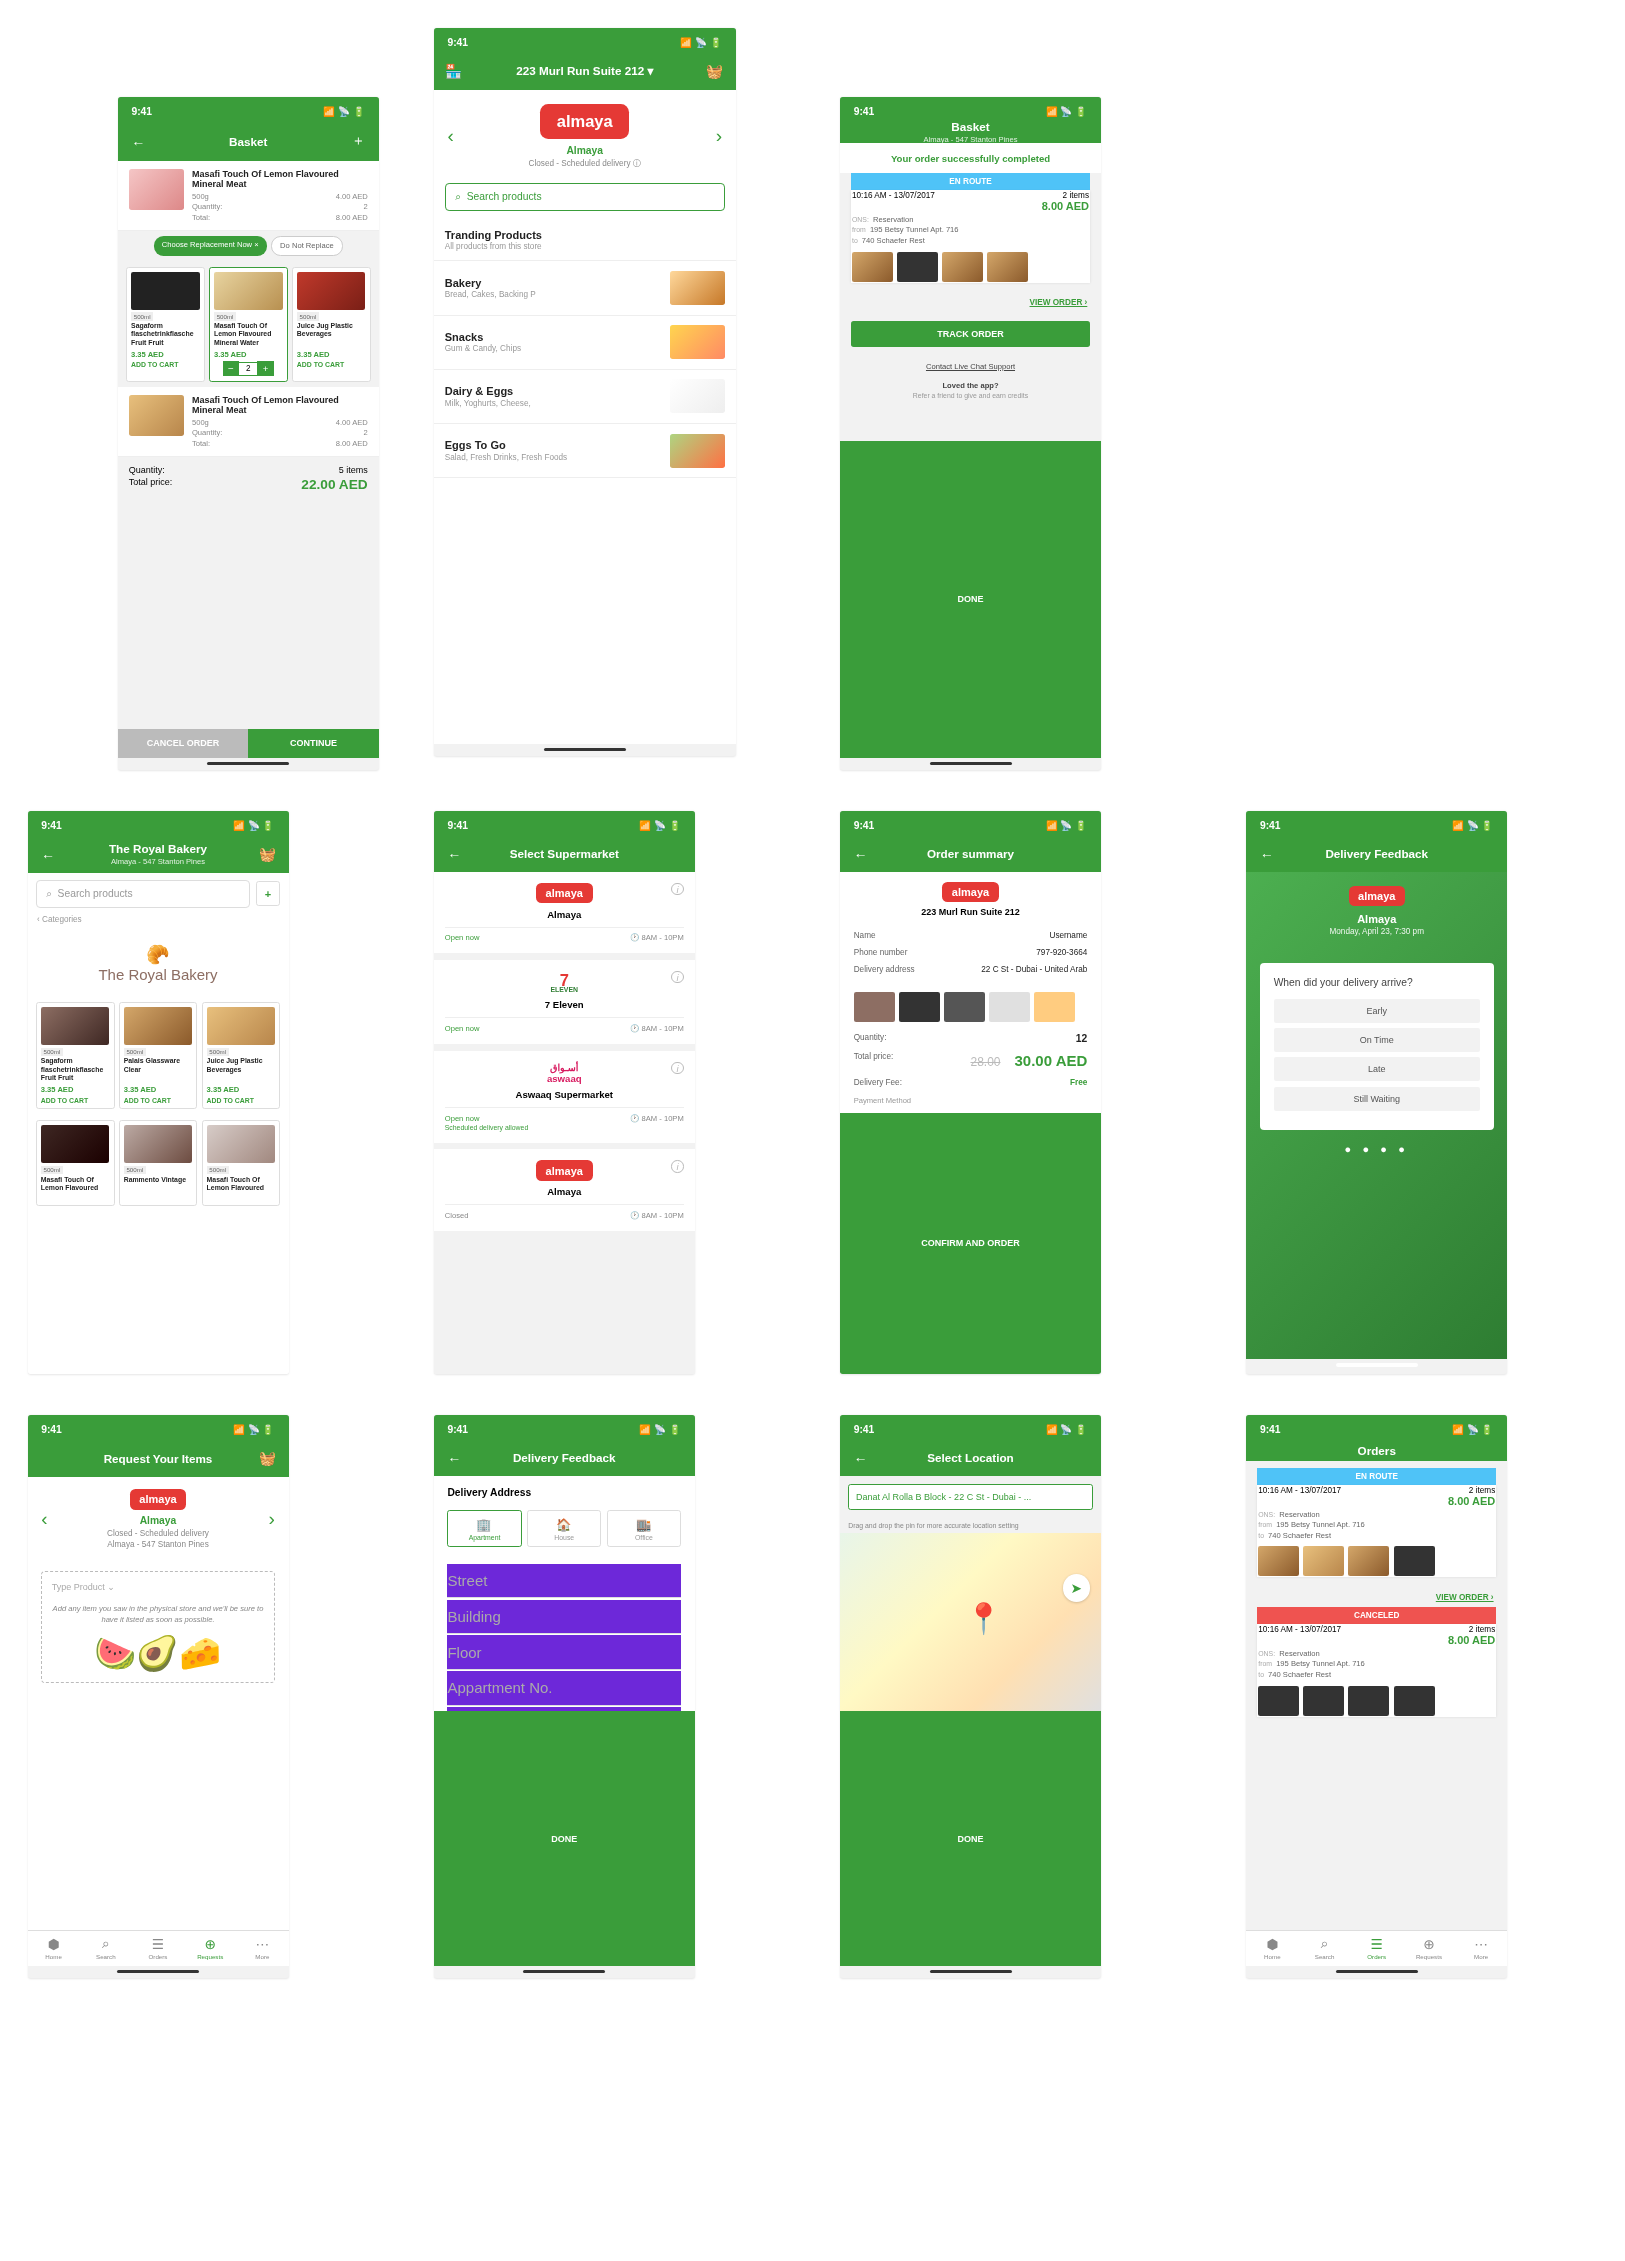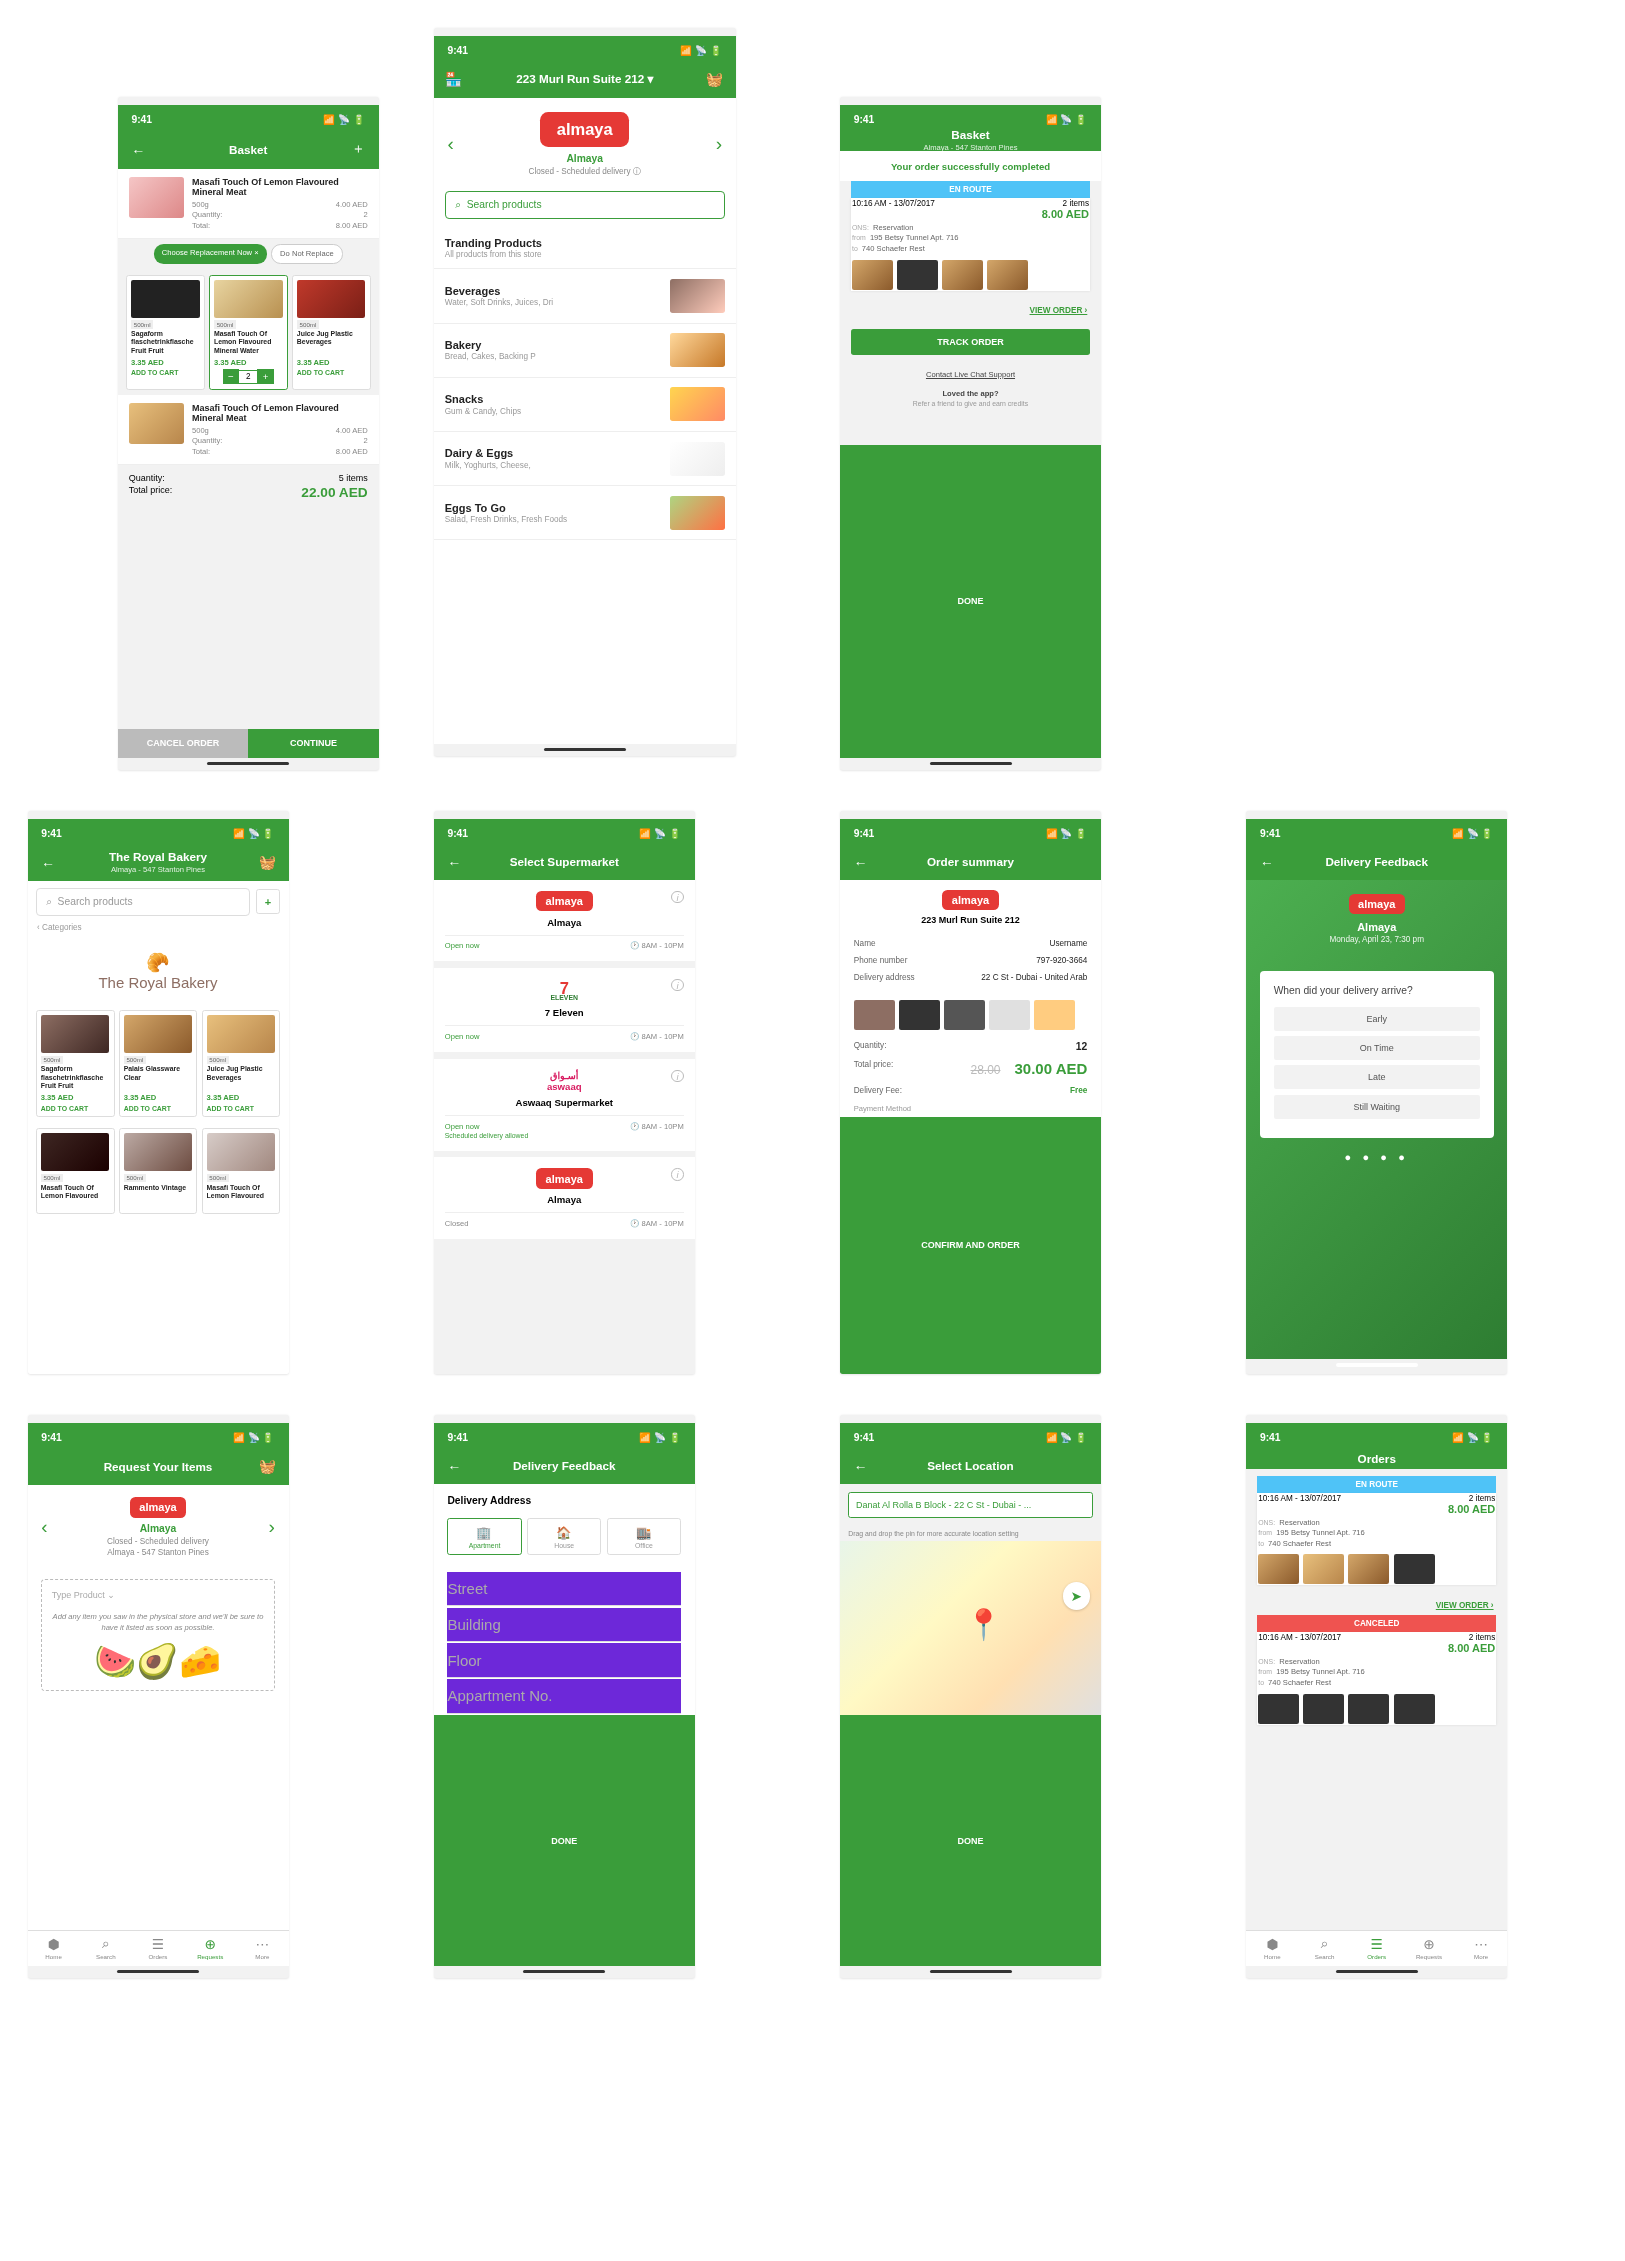--- a/index.html
+++ b/index.html
@@ -1,21 +1,21 @@
 <!DOCTYPE html>
 <html style="font-size:11px"><head>
 <meta charset="utf-8">
 <style>
 * { margin:0; padding:0; box-sizing:border-box; font-family:-apple-system,Helvetica,Arial,sans-serif; }
 body { background:#fff; padding:27.5px; }
 .grid { display:grid; grid-template-columns:repeat(4,1fr); gap:41px 55px; max-width:1626px; }
 .phone { width:261px; background:#f2f2f2; border-radius:2.7px; overflow:hidden; display:flex; flex-direction:column; box-shadow:0 0.7px 2.1px rgba(0,0,0,.1); }
 .phone.tall { height:673px; }
 .phone.med { height:563px; }
-.status-bar { background:#3a9d3a; color:#fff; height:30px; display:flex; align-items:center; justify-content:space-between; padding:0 13.7px; font-size:10.3px; font-weight:600;margin-top:8px; }
+.status-bar { background:#3a9d3a; color:#fff; height:30px; display:flex; align-items:center; justify-content:space-between; padding:0 13.7px; font-size:10.3px; font-weight:600; }
 .status-icons { display:flex; gap:2.7px; align-items:center; }
 .status-icons span { font-size:9.6px; }
 .header { background:#3a9d3a; color:#fff; padding:5.5px 11px 11px; display:flex; align-items:center; justify-content:space-between; position:relative; }
 .header .title { position:absolute; left:50%; transform:translateX(-50%); text-align:center; }
 .header .title-main { font-size:11.7px; font-weight:600; }
 .header .title-sub { font-size:7.6px; opacity:.85; margin-top:1.4px; }
 .icon-btn { color:#fff; font-size:13.7px; width:19px; text-align:center; }
 .body { flex:1; overflow:auto; background:#f2f2f2; }
 .body.white { background:#fff; }
 .body.green { background:#3a9d3a; }
@@ -244,27 +244,20 @@
       <span>Search products</span>
     </div>
     <div class="cat-row">
           <div class="txt">
             <div class="h">Tranding Products</div>
             <div class="s">All products from this store</div>
           </div>
         </div>
     <div class="cat-row">
           <div class="txt">
-            <div class="h">Beverages</div>
-            <div class="s">Water, Soft Drinks, Juices, Dri</div>
-          </div>
-          <div class="img" style="background:linear-gradient(135deg,#8d6e63,#ffccbc)"></div>
-        </div>
-    <div class="cat-row">
-          <div class="txt">
             <div class="h">Bakery</div>
             <div class="s">Bread, Cakes, Backing P</div>
           </div>
           <div class="img"></div>
         </div>
     <div class="cat-row">
           <div class="txt">
             <div class="h">Snacks</div>
             <div class="s">Gum &amp; Candy, Chips</div>
           </div>

